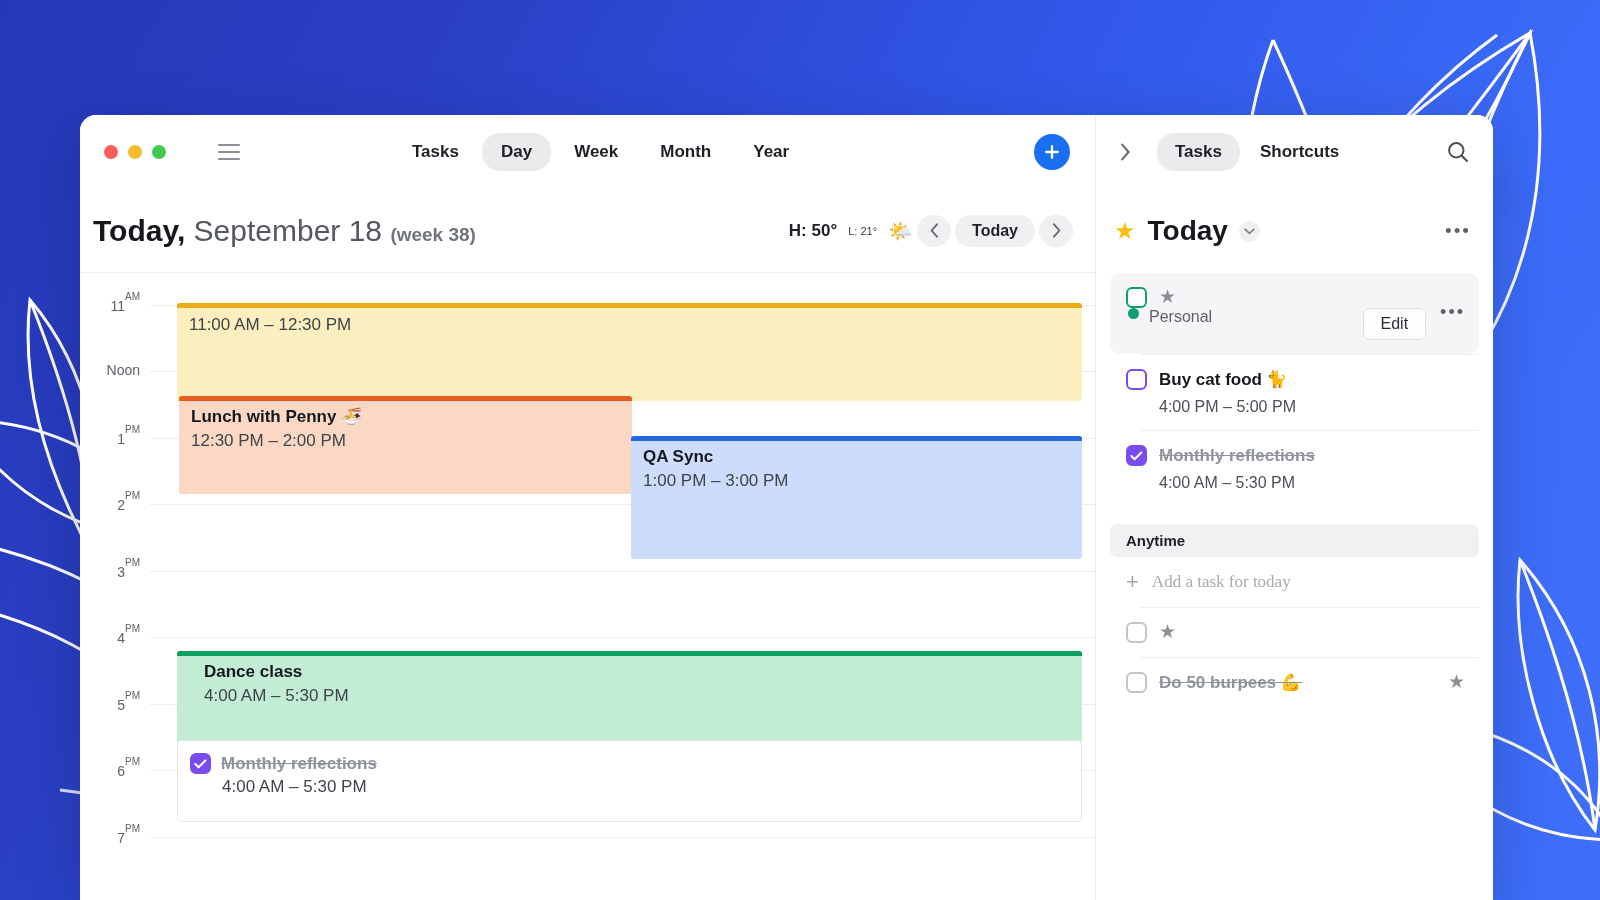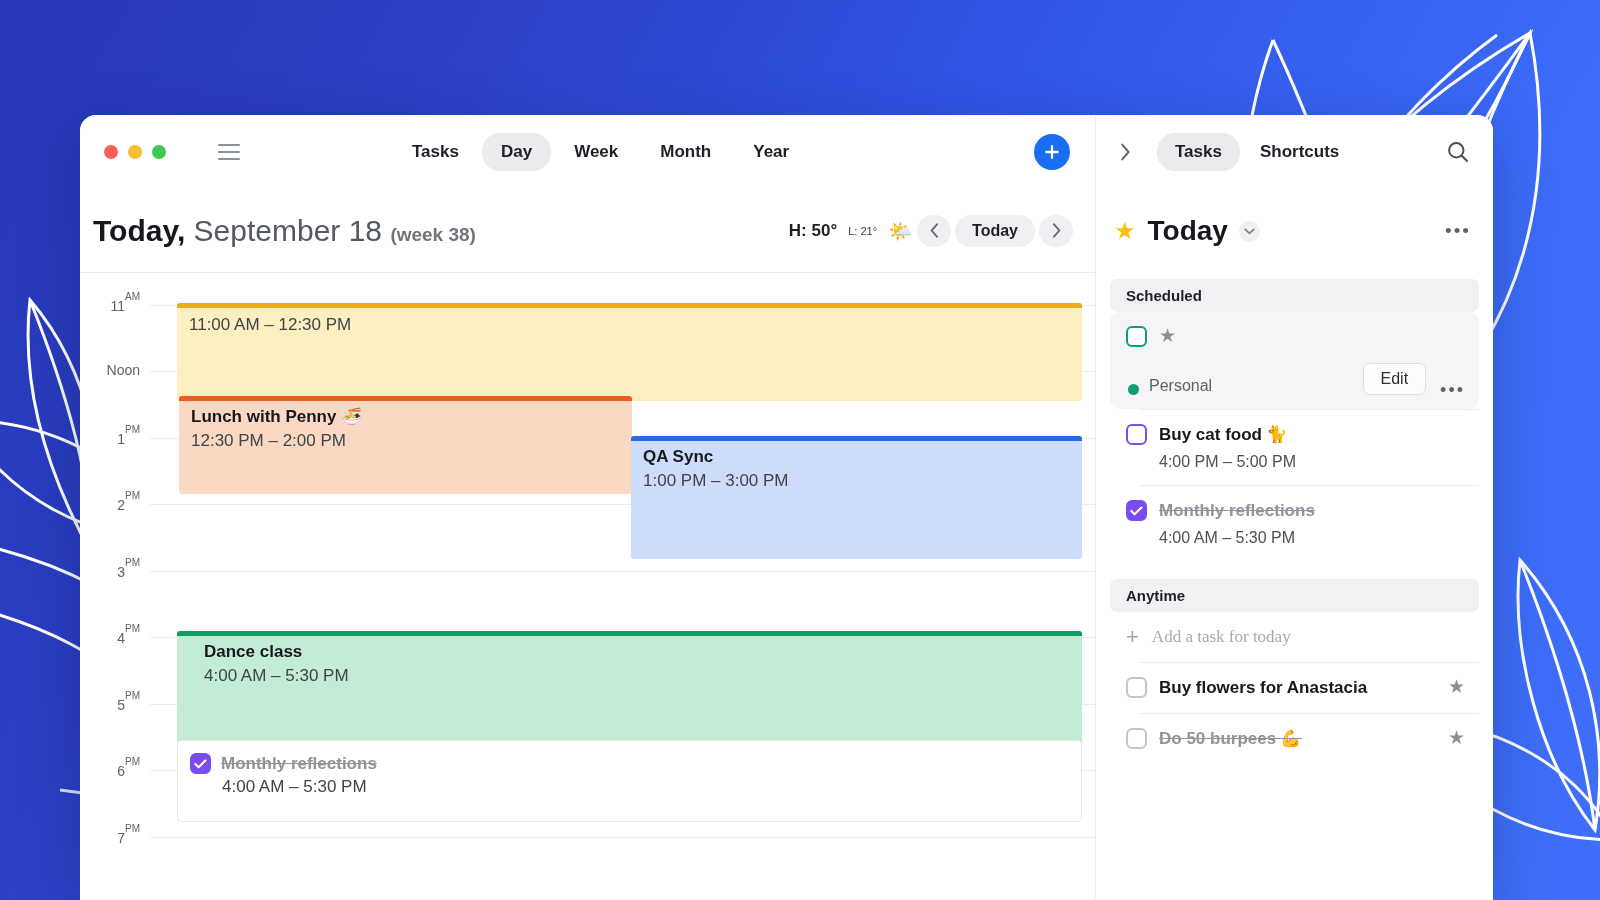--- a/index.html
+++ b/index.html
@@ -394,22 +394,21 @@
   }
   .star-btn {
     flex: 0 0 auto;
     font-size: 19px;
     line-height: 1;
     cursor: pointer;
     color: #8b8f98;
   }
   .tc-footer {
     display: flex;
-    align-items: flex-end;
-    margin-top: 16px;
+    align-items: flex-start;
     padding-left: 2px;
   }
   .tag-dot {
     width: 11px; height: 11px; border-radius: 50%;
     background: #0f9e71;
     margin-right: 10px;
   }
   .tag-label { font-size: 16px; color: #5d6169; }
   .edit-btn {
     margin-left: auto;
@@ -559,21 +558,21 @@
           <div class="event" style="top: 123px; left: 99px; width: 453px; height: 98px; background: rgb(251, 216, 195);">
             <div class="ev-bar" style="background: rgb(234, 92, 34);"></div>
             <div class="ev-title">Lunch with Penny 🍜</div>
             <div class="ev-time">12:30 PM – 2:00 PM</div>
           </div>
           <div class="event" style="top: 163px; left: 551px; width: 451px; height: 123px; background: rgb(204, 220, 250);">
             <div class="ev-bar" style="background: rgb(38, 104, 224);"></div>
             <div class="ev-title">QA Sync</div>
             <div class="ev-time">1:00 PM – 3:00 PM</div>
           </div>
-          <div class="event" style="top: 358px; left: 97px; width: 905px; height: 113px; background: rgb(195, 236, 213); padding-left: 27px;">
+          <div class="event" style="top: 378px; left: 97px; width: 905px; height: 113px; background: rgb(195, 236, 213); padding-left: 27px;">
             <div class="ev-bar" style="background: rgb(13, 158, 95);"></div>
             <div class="ev-title">Dance class</div>
             <div class="ev-time">4:00 AM – 5:30 PM</div>
           </div>
           <div class="grid-task" style="top: 467px; left: 97px; width: 905px; height: 82px;">
             <div class="gt-row">
               <span class="cb done-purple">
                 <svg width="13" height="10" viewBox="0 0 13 10">
                   <path d="M1.3 5.1L4.6 8.3 11.4 1.5" fill="none" stroke="#fff" stroke-width="2.1" stroke-linecap="round" stroke-linejoin="round"></path>
                 </svg>
@@ -613,21 +612,20 @@
         <span id="list-title">Today</span>
         <span id="list-chevron">
           <svg width="11" height="7" viewBox="0 0 11 7">
             <path d="M1.2 1.4L5.5 5.4 9.8 1.4" fill="none" stroke="currentColor" stroke-width="1.7" stroke-linecap="round" stroke-linejoin="round"></path>
           </svg>
         </span>
         <span id="list-more">•••</span>
       </div>
 
       <div id="task-sections">
-          <div class="sec-head" style="margin-top: 6px;">Scheduled</div>
           <div class="task-card selected">
             <div class="tc-main">
               <span class="cb empty-green"></span>
               <span class="star-btn">★</span>
             </div>
             <div class="tc-footer">
               <span class="tag-dot" style="background: rgb(15, 158, 113);"></span>
               <span class="tag-label">Personal</span>
               <span class="edit-btn">Edit</span>
               <span class="tc-more">•••</span>
@@ -653,21 +651,20 @@
           </div>
           <div class="sec-head" style="margin-top: 18px;">Anytime</div>
           <div class="add-row">
             <span class="plus">+</span>
             <span class="ph">Add a task for today</span>
           </div>
           <div class="row-div"></div>
           <div class="task-card">
             <div class="tc-main">
               <span class="cb empty-gray"></span>
-              <span class="tc-text"><span class="tc-title">Buy flowers for Anastacia</span></span>
               <span class="star-btn">★</span>
             </div>
           </div>
           <div class="row-div"></div>
           <div class="task-card">
             <div class="tc-main">
               <span class="cb empty-gray"></span>
               <span class="tc-text"><span class="tc-title done">Do 50 burpees 💪</span></span>
               <span class="star-btn">★</span>
             </div>

